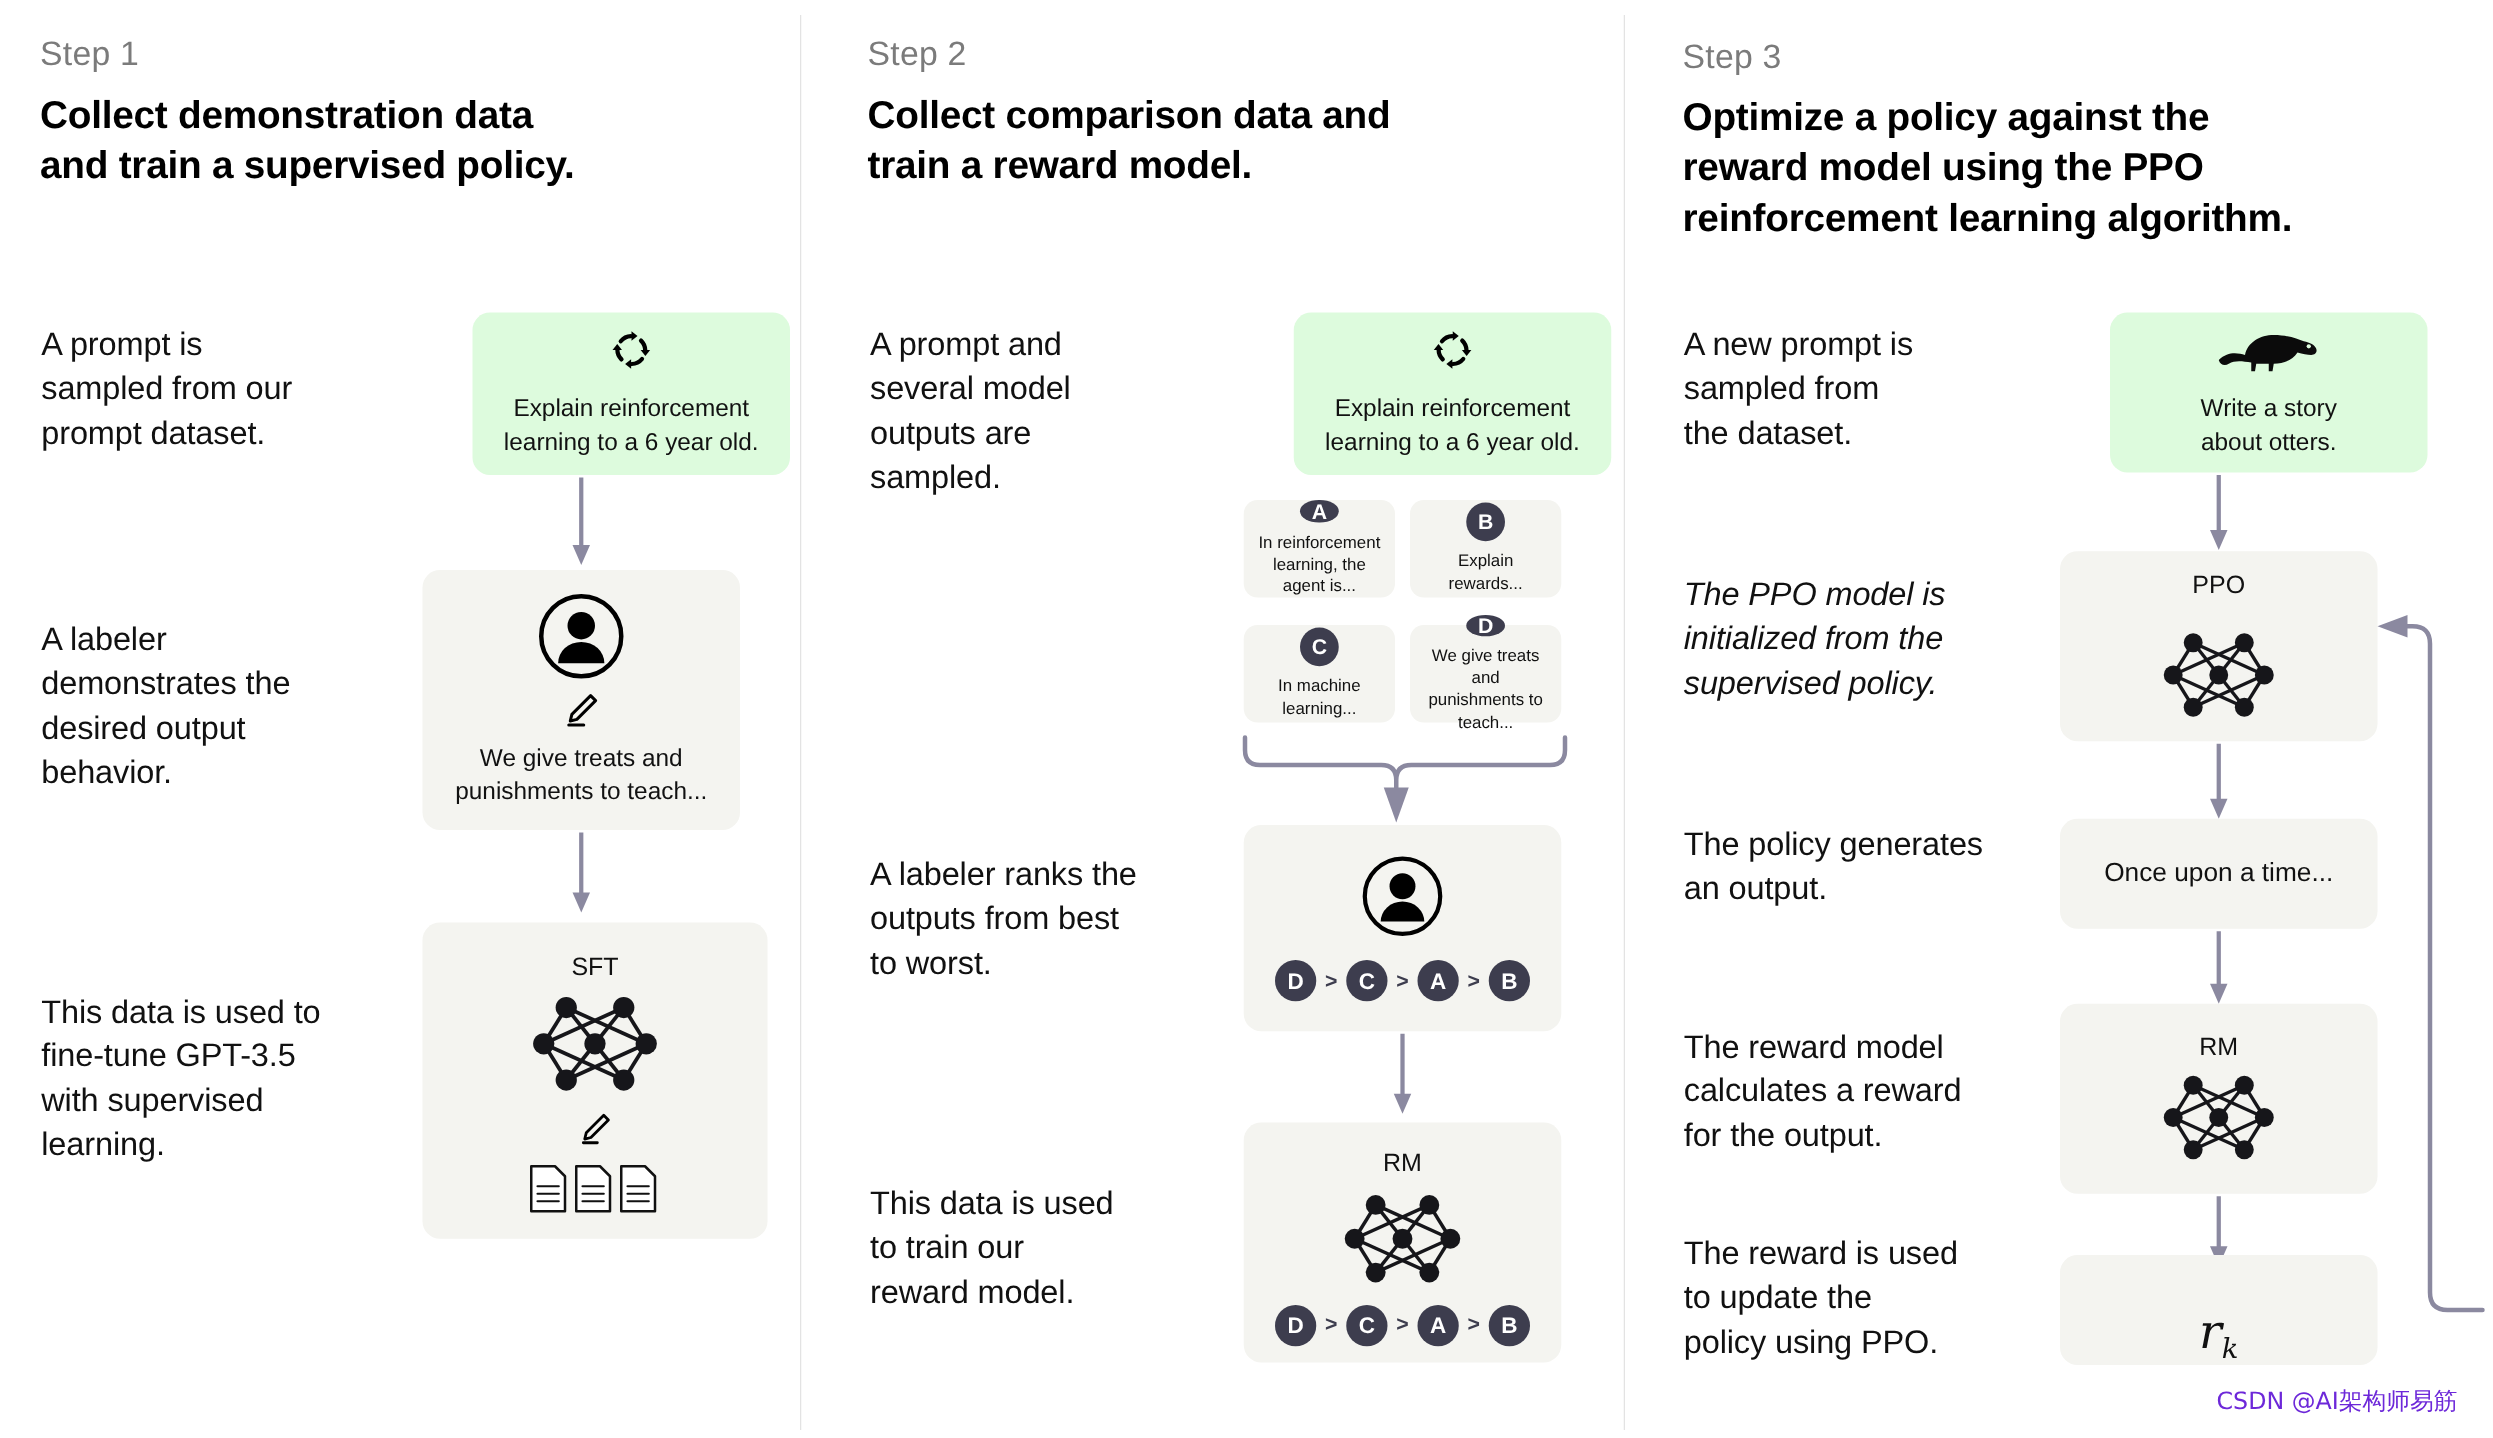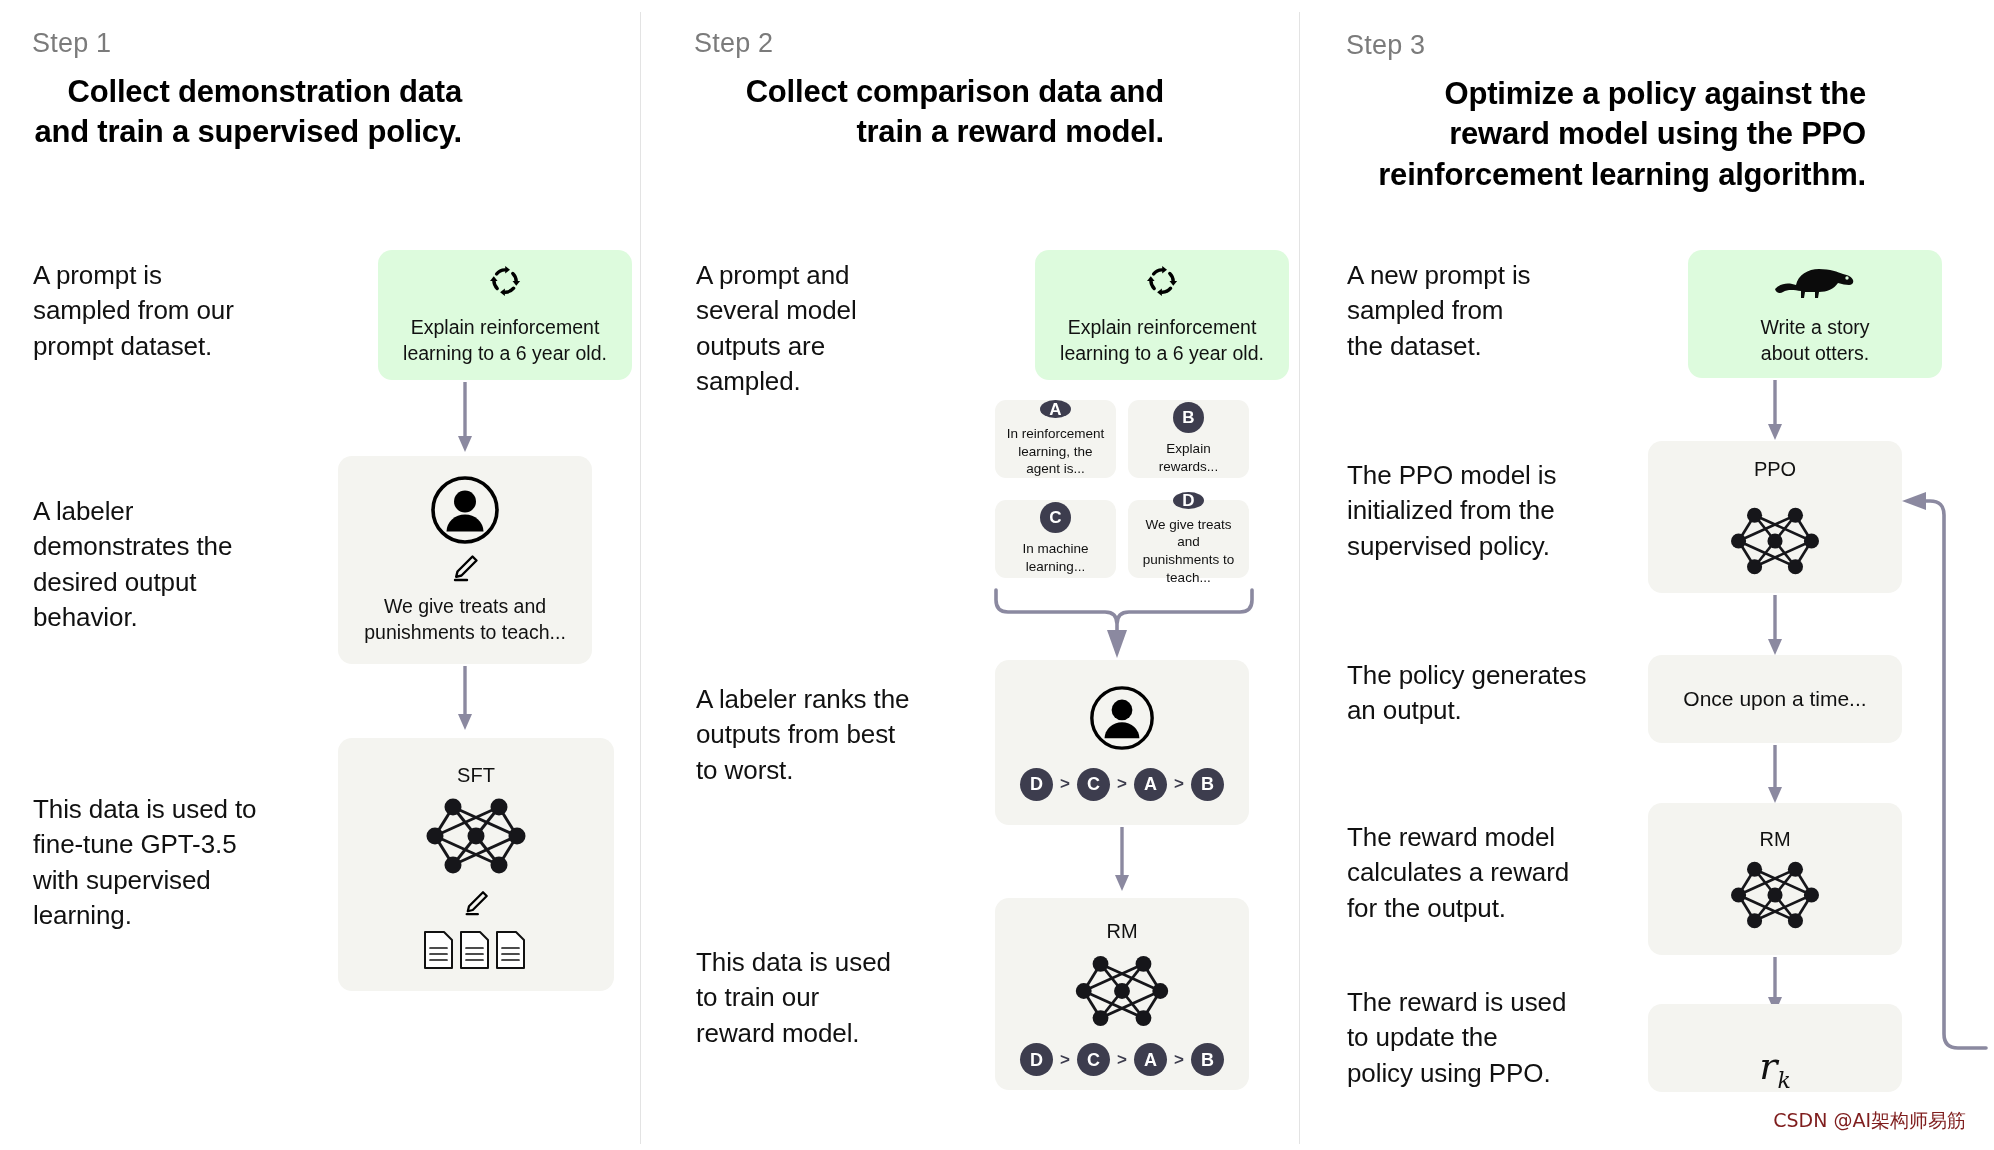--- a/index.html
+++ b/index.html
@@ -27,21 +27,21 @@
   #col3 { left: 1300px; width: 694px; }
 
   .step-label {
     position: absolute;
     font-size: 27px; color: #7b7b7b; letter-spacing: .2px;
     white-space: nowrap;
   }
   .step-title {
     position: absolute;
     font-size: 31px; font-weight: bold; color: #000;
-    line-height: 1.30; letter-spacing: -.2px; text-align: right;
+    line-height: 1.30; letter-spacing: -.2px;
   }
 
   .body-text {
     position: absolute;
     font-size: 26px; line-height: 1.36; color: #111;
     letter-spacing: -.1px;
     white-space: pre-line;
   }
 
   
@@ -99,21 +99,21 @@
   .arrow-svg { position: absolute; overflow: visible; }
 
   .rk {
     font-family: "DejaVu Serif", serif;
     font-style: italic; font-size: 38px; color: #111; line-height: 1;
   }
   .rk sub { font-size: 22px; font-style: italic; }
 
   .watermark {
     position: absolute; right: 28px; bottom: 16px;
-    font-size: 19px; color: #7f1d1d;
+    font-size: 19px; color: #6d28d9;
     font-family: "DejaVu Sans", sans-serif;
     white-space: nowrap;
   }
 </style>
 </head>
 <body>
 
 <div class="page">
 
   <div class="divider" id="div1"></div>
@@ -374,21 +374,21 @@
   <div class="col" id="col3">
 
     <div class="step-label" style="left:46px; top:30px;">Step 3</div>
     <div class="step-title" style="left:46px; top:74px; width:520px;">Optimize a policy against the
 reward model using the PPO
 reinforcement learning algorithm.</div>
 
     <div class="body-text" style="left:47px; top:258px; width:260px;">A new prompt is
 sampled from
 the dataset.</div>
-    <div class="body-text" style="left:47px; top:458px; width:280px;">The PPO model is
+    <div class="body-text" style="left:47px; top:458px; width:280px;font-style:italic;">The PPO model is
 initialized from the
 supervised policy.</div>
     <div class="body-text" style="left:47px; top:820px; width:290px;">The reward model
 calculates a reward
 for the output.</div>
     <div class="body-text" style="left:47px; top:658px; width:290px;">The policy generates
 an output.</div>
     <div class="body-text" style="left:47px; top:985px; width:280px;">The reward is used
 to update the
 policy using PPO.</div>

